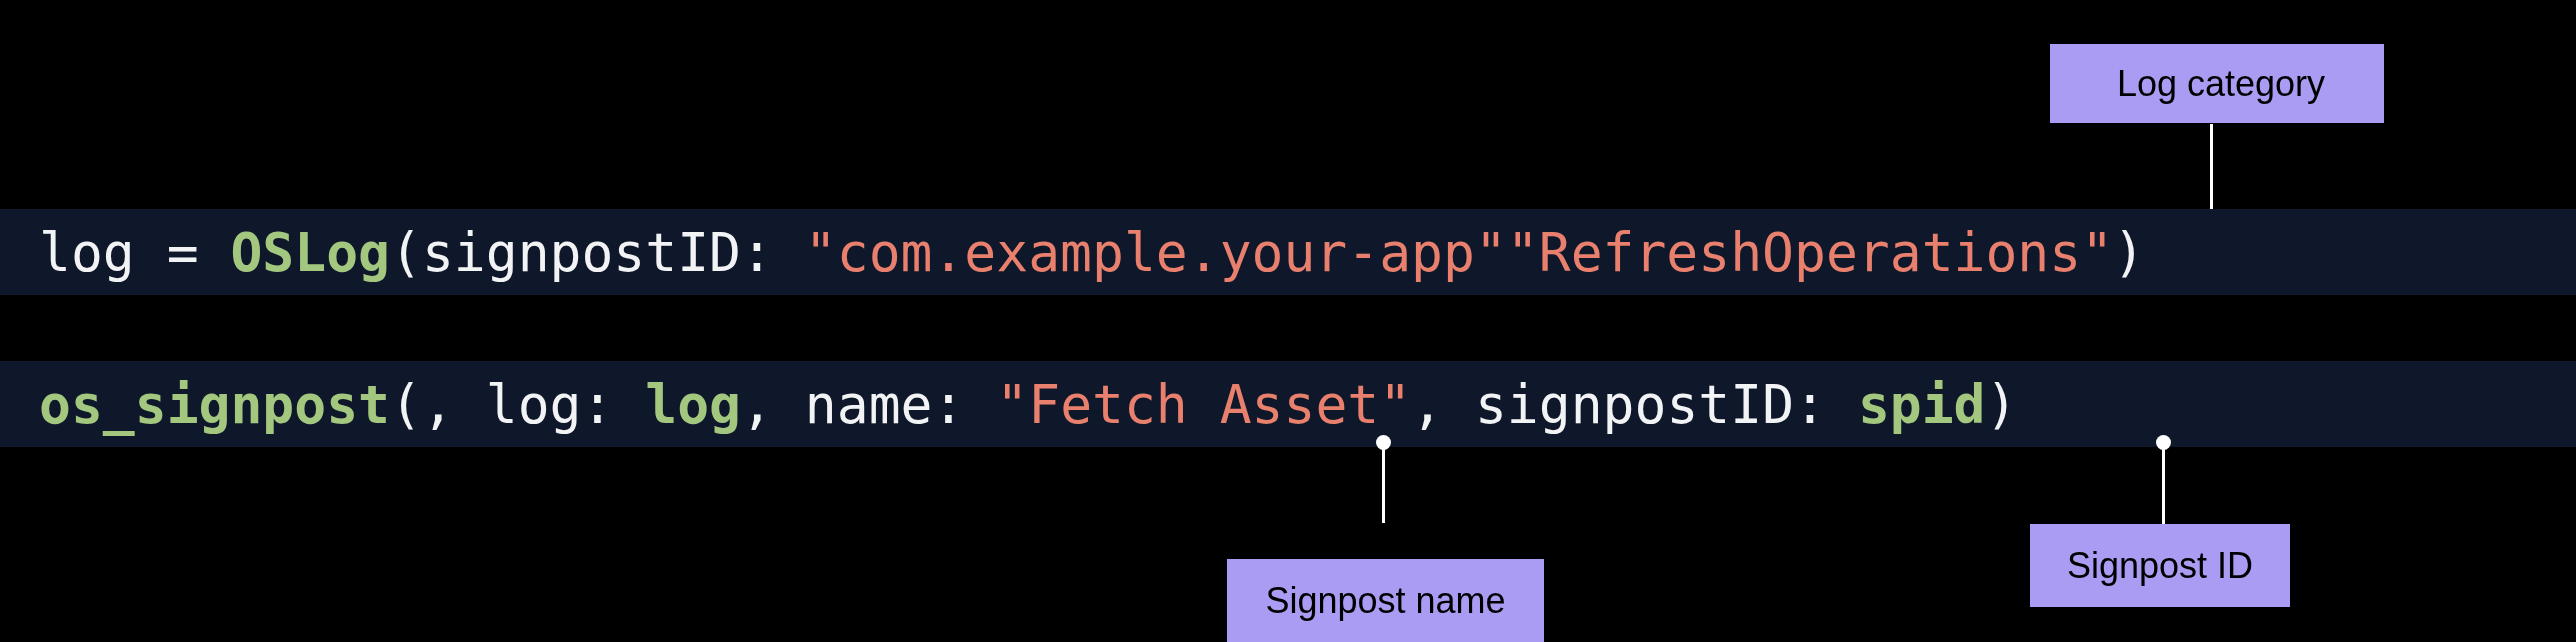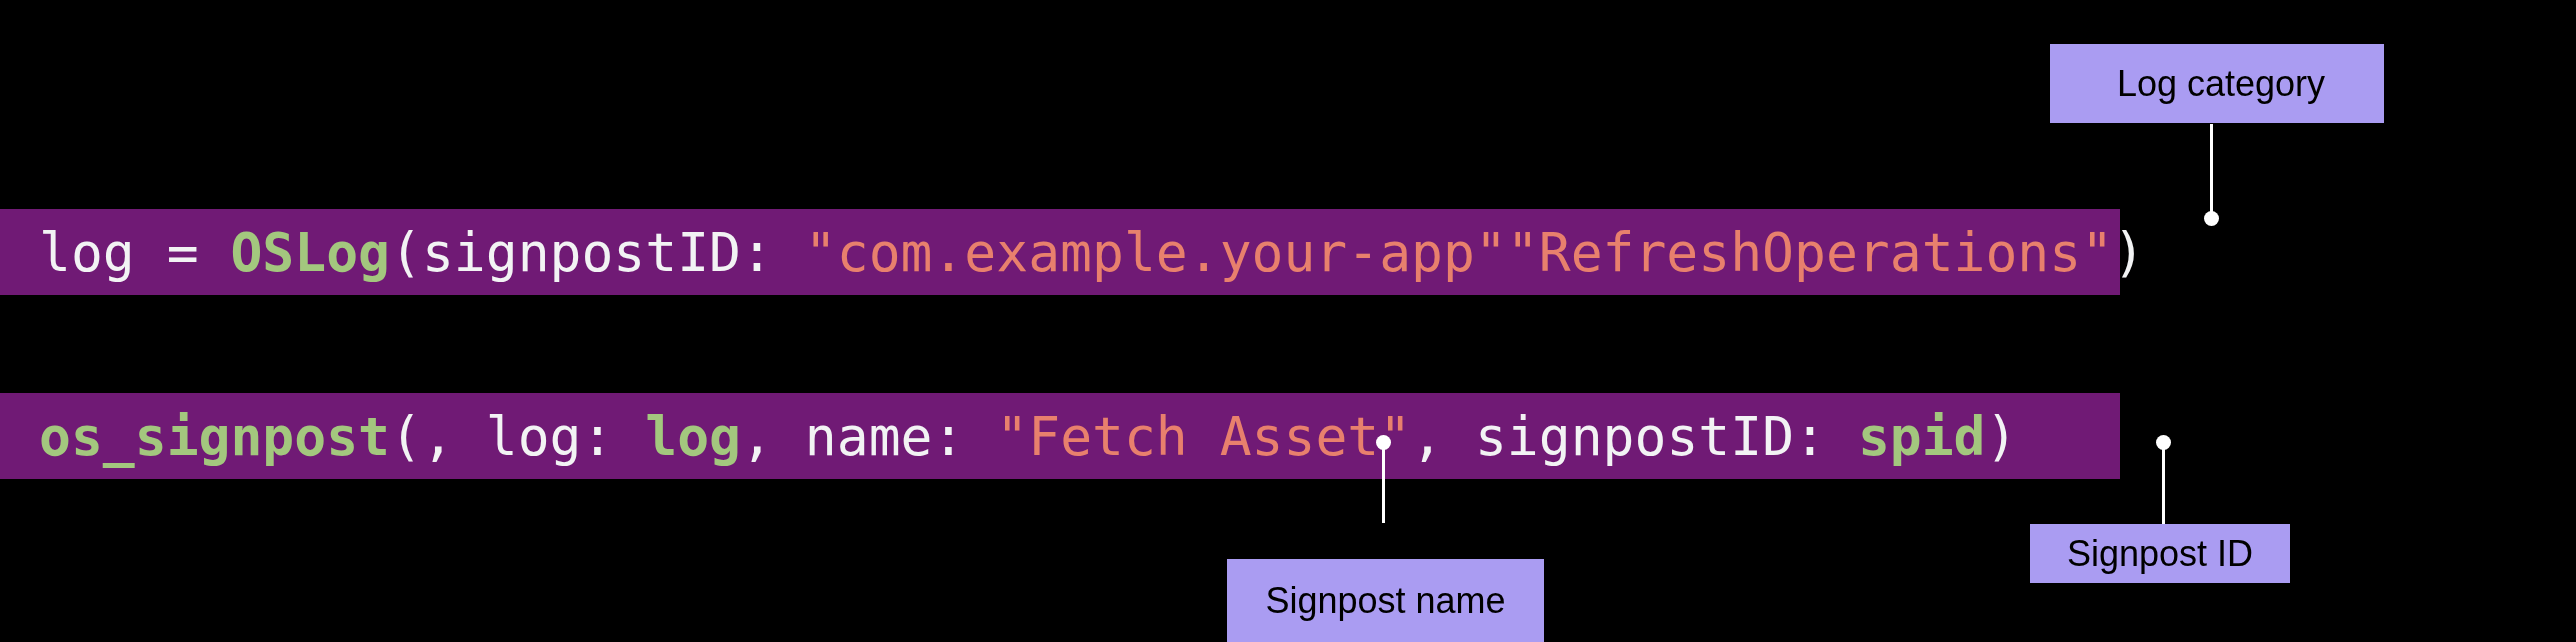--- a/index.html
+++ b/index.html
@@ -15,34 +15,34 @@
     width: 2576px;
     height: 642px;
     background: #000000;
     overflow: hidden;
   }
 
   
   .code-band {
     position: absolute;
     left: 0;
-    width: 2120px;
-    background: #701a75;
+    width: 2576px;
+    background: #0f172a;
     display: flex;
     align-items: center;
     box-sizing: border-box;
     padding-left: 39px;
     white-space: pre;
     font-family: "DejaVu Sans Mono", "Liberation Mono", monospace;
     font-size: 53px;
     letter-spacing: 0px;
     line-height: 1;
   }
   #code-line-1 { top: 209px; height: 86px; }
-  #code-line-2 { top: 361px; height: 86px; margin-top: 32px; }
+  #code-line-2 { top: 361px; height: 86px; }
 
   .tok-plain  { color: #f2f3f4; }
   .tok-ident  { color: #a3c77e; font-weight: bold; }
   .tok-string { color: #e8806d; }
 
   
   .callout {
     position: absolute;
     background: #aa9cf2;
     color: #000000;
@@ -55,21 +55,21 @@
     box-sizing: border-box;
     white-space: nowrap;
   }
   #callout-log-category {
     left: 2050px;  top: 44px;  width: 334px; height: 79px; padding-left: 8px;
   }
   #callout-signpost-name {
     left: 1227px;  top: 523px; width: 317px; height: 83px; margin-top: 36px;
   }
   #callout-signpost-id {
-    left: 2030px;  top: 524px; width: 260px; height: 59px;
+    left: 2030px;  top: 524px; width: 260px; height: 83px;
   }
 
   
   .leader {
     position: absolute;
     width: 3.4px;
     background: #ffffff;
   }
   .leader-dot {
     position: absolute;

